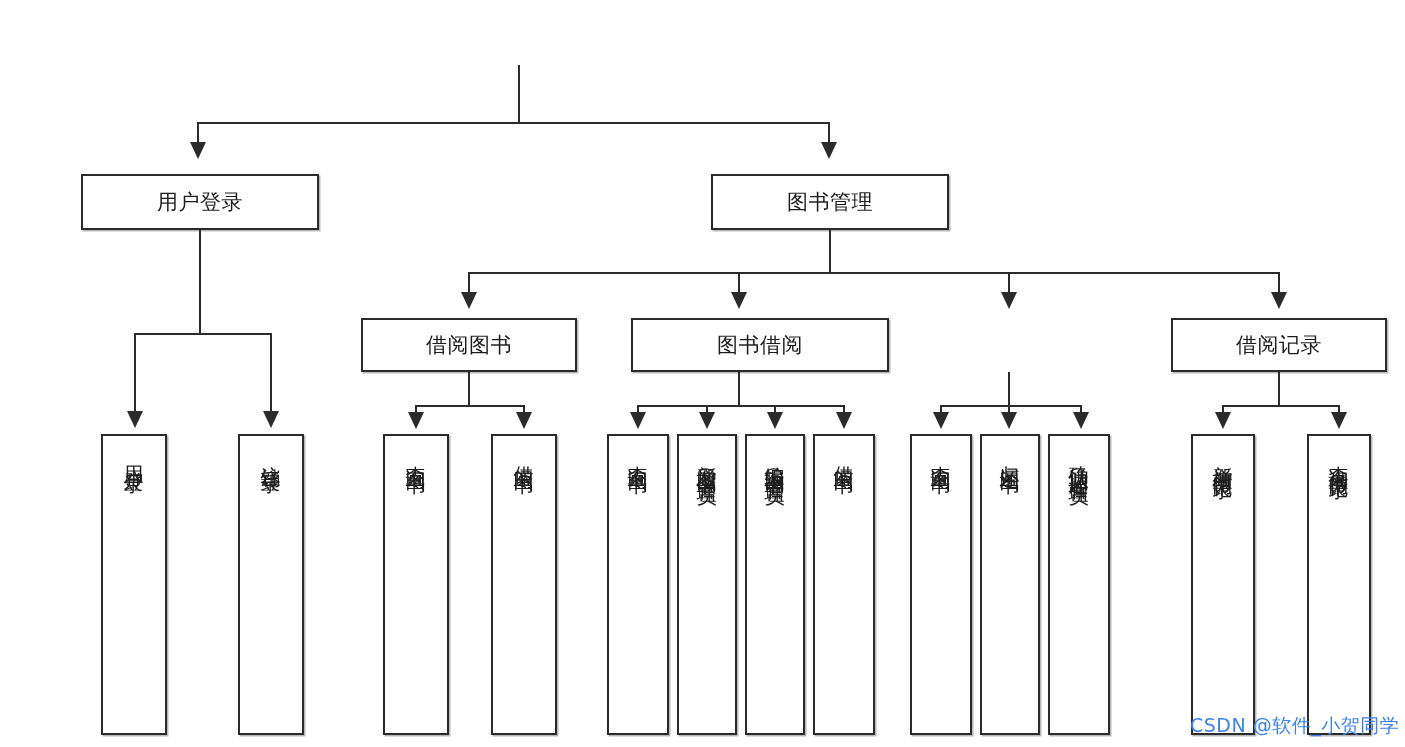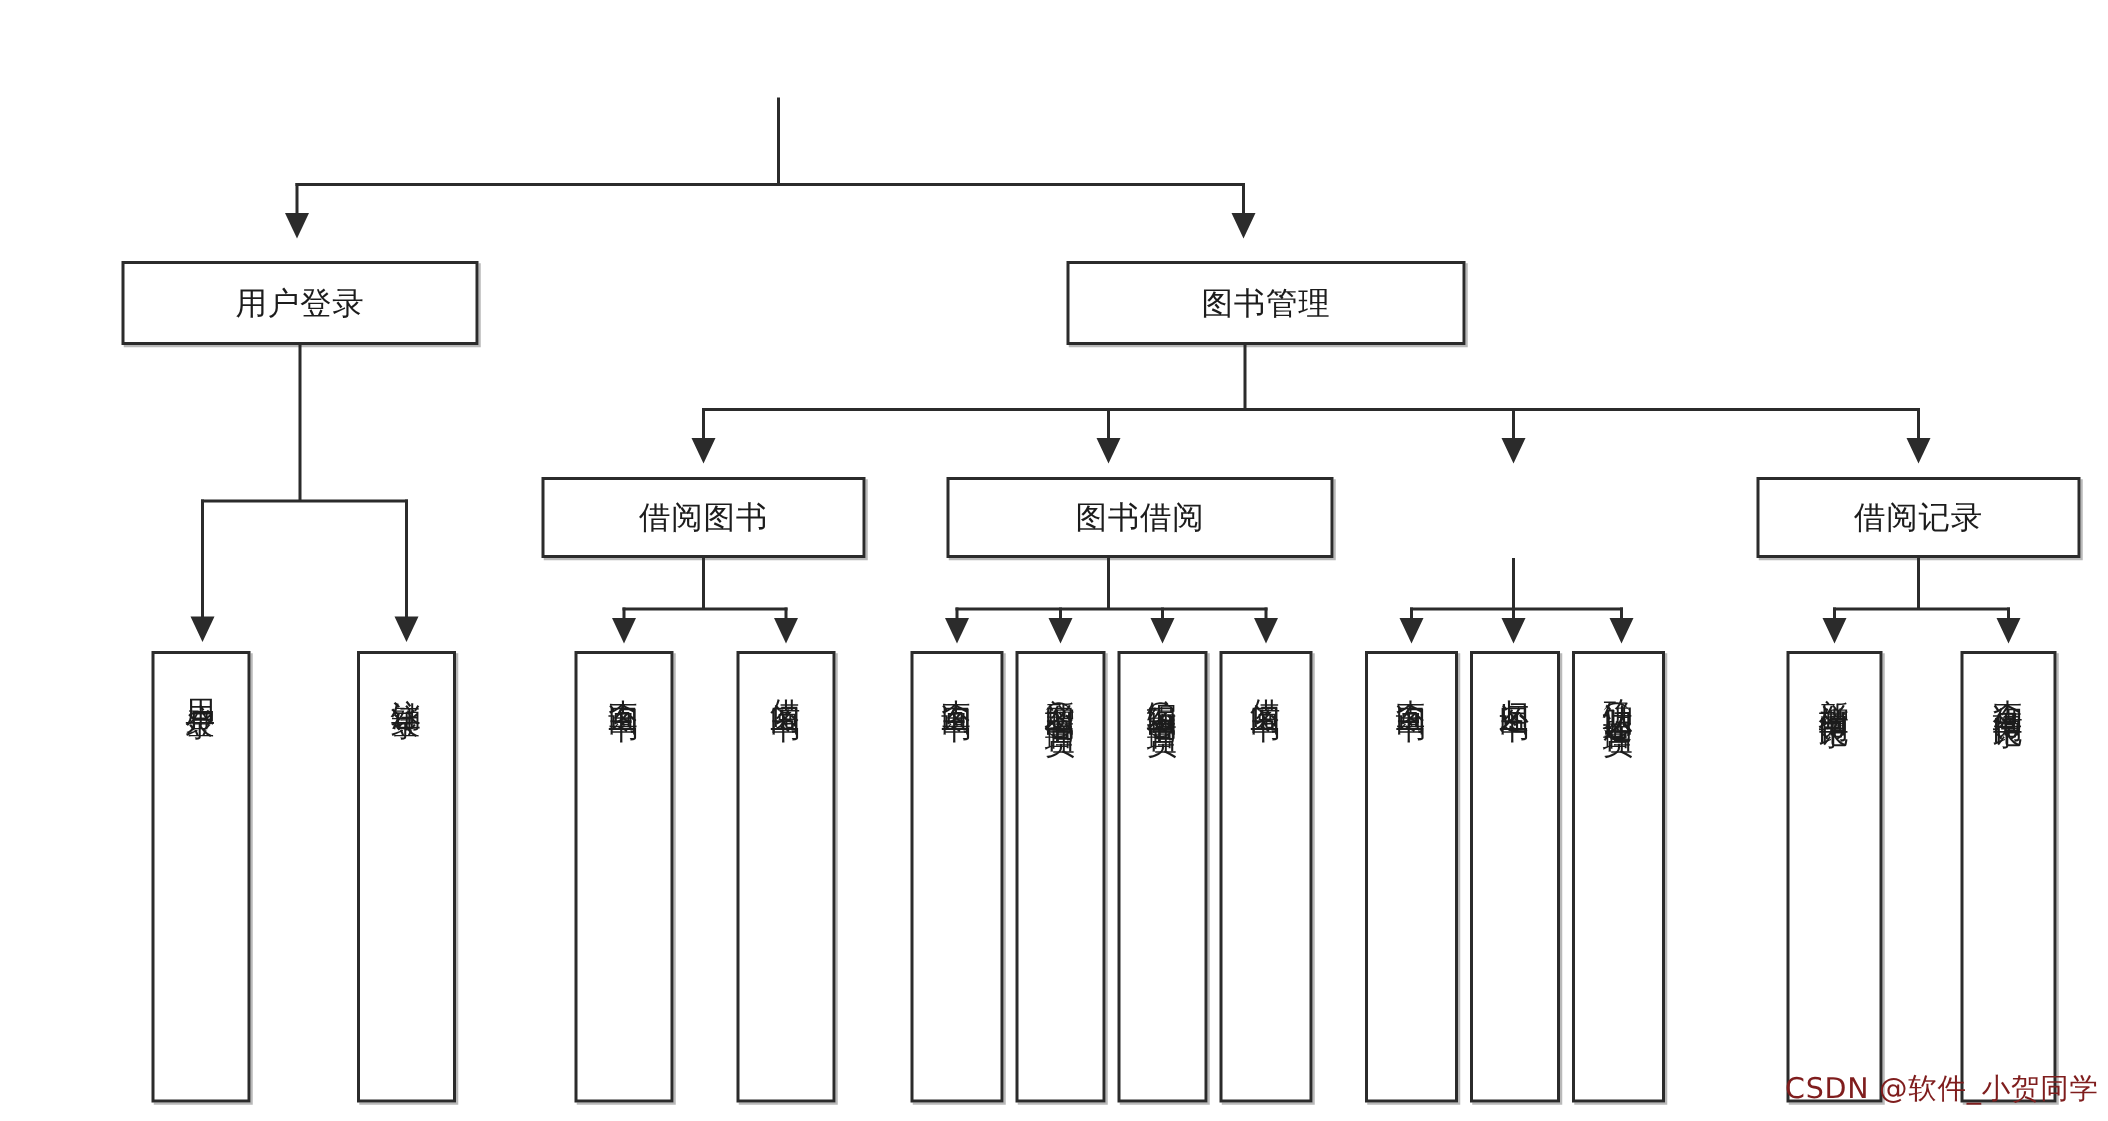--- a/index.html
+++ b/index.html
@@ -68,21 +68,21 @@
     width: 0;
     height: 0;
     border-left: 8px solid transparent;
     border-right: 8px solid transparent;
     border-top: 17px solid #2b2b2b;
   }
 
   
   #watermark {
     position: absolute;
-    color: #7f1d1d;
+    color: #3b82f6;
     font-size: 19px;
     white-space: nowrap;
     letter-spacing: 0.5px;
     pointer-events: none;
   }
 </style>
 </head>
 <body>
 
 <div id="canvas">
@@ -92,21 +92,21 @@
   <div class="ln h" style="left:197px; top:122px; width:633px; height:2px;"></div>
   <div class="ln v" style="left:197px; top:122px; width:2px; height:22px;"></div>
   <div class="ln v" style="left:828px; top:122px; width:2px; height:22px;"></div>
   <div class="arrow" style="left:190px; top:142px;"></div>
   <div class="arrow" style="left:821px; top:142px;"></div>
 
   <div class="node level2" style="left:81px; top:174px; width:238px; height:56px;">
     <span class="label">用户登录</span>
   </div>
 
-  <div class="node level2" style="left:711px; top:174px; width:266px; height:56px;">
+  <div class="node level2" style="left:711px; top:174px; width:238px; height:56px;">
     <span class="label">图书管理</span>
   </div>
 
   <div class="ln v" style="left:199px; top:230px; width:2px; height:104px;"></div>
   <div class="ln h" style="left:134px; top:333px; width:138px; height:2px;"></div>
   <div class="ln v" style="left:134px; top:333px; width:2px; height:80px;"></div>
   <div class="ln v" style="left:270px; top:333px; width:2px; height:80px;"></div>
   <div class="arrow" style="left:127px; top:411px;"></div>
   <div class="arrow" style="left:263px; top:411px;"></div>
 

